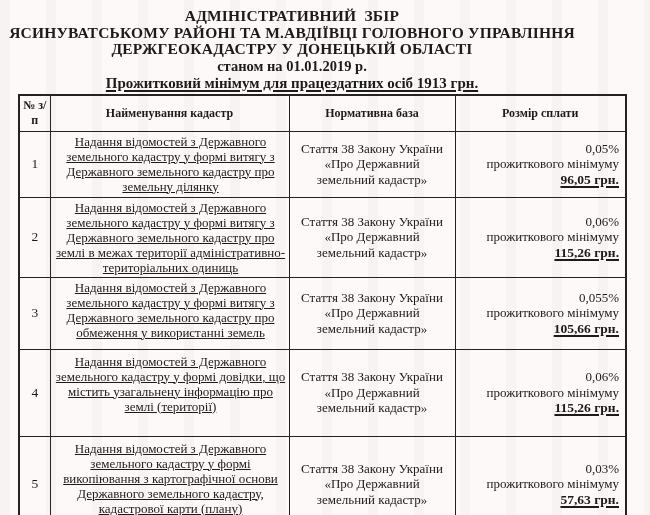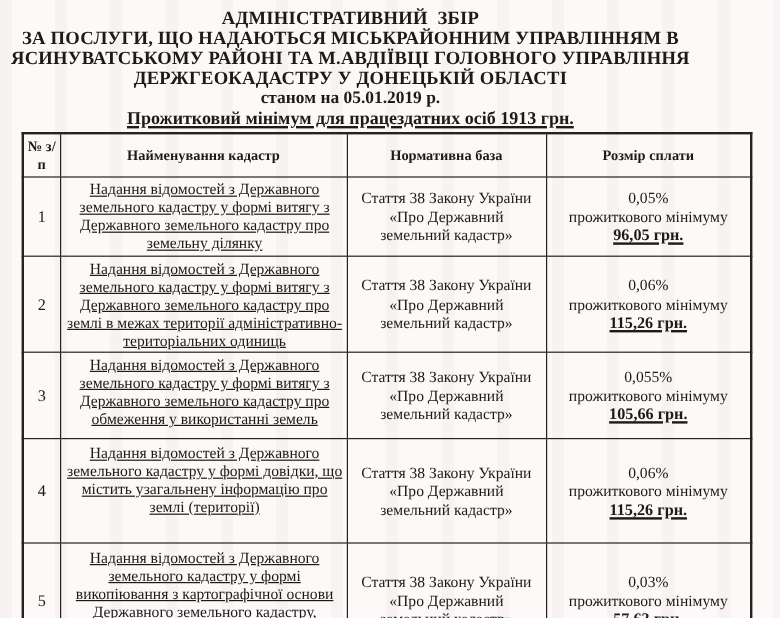--- a/index.html
+++ b/index.html
@@ -46,45 +46,44 @@
   td.c-service{
     font-size:13px;line-height:15px;text-align:center;vertical-align:top;
     padding:2px 2px 2px 4px;
     text-decoration:underline;
   }
   td.c-legal{
     font-size:13px;line-height:15.5px;text-align:center;vertical-align:middle;
     padding:0 10px;
   }
   td.c-fee{
-    font-size:13px;line-height:15.5px;text-align:center;vertical-align:middle;
+    font-size:13px;line-height:15.5px;text-align:right;vertical-align:middle;
     padding:0 6px;
   }
   .amount{
     font-weight:bold;font-size:13.5px;
     text-decoration:underline;text-decoration-thickness:1.5px;text-underline-offset:2px;
   }
   tr.r1 td{height:61px;}
   tr.r2 td{height:67px;}
   tr.r3 td{height:67px;}
   tr.r4 td{height:80px;}
   tr.r5 td{height:89px;}
   tr.r4 td.c-service,tr.r5 td.c-service{padding-top:4px;}
 </style>
 </head>
 <body>
 
 <div class="page">
 
   <header class="doc-header">
     <div class="title-line">АДМІНІСТРАТИВНИЙ&nbsp; ЗБІР</div>
-    <div class="title-line">ЗА ПОСЛУГИ, ЩО НАДАЮТЬСЯ МІСЬКРАЙОННИМ УПРАВЛІННЯМ В</div>
     <div class="title-line">ЯСИНУВАТСЬКОМУ РАЙОНІ ТА М.АВДІЇВЦІ ГОЛОВНОГО УПРАВЛІННЯ</div>
     <div class="title-line">ДЕРЖГЕОКАДАСТРУ У ДОНЕЦЬКІЙ ОБЛАСТІ</div>
-    <div class="date-line">станом на 05.01.2019 р.</div>
+    <div class="date-line">станом на 01.01.2019 р.</div>
     <div class="subsistence-line">Прожитковий мінімум для працездатних осіб 1913 грн.</div>
   </header>
 
   <table class="fees">
     <colgroup>
       <col style="width:31px">
         <col style="width:239px">
         <col style="width:166px">
         <col style="width:171px">
     </colgroup>

